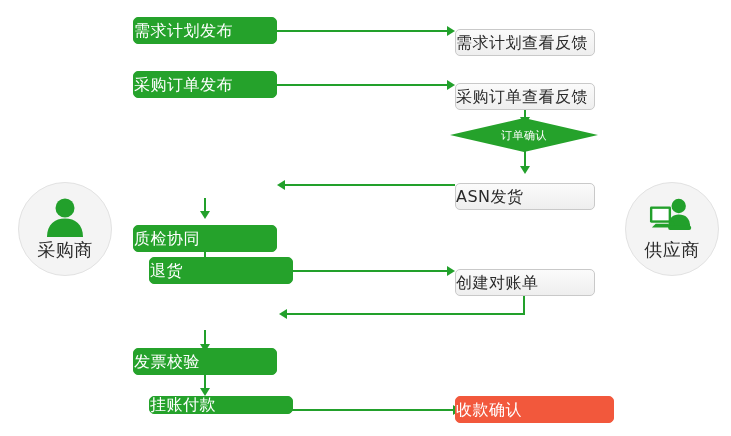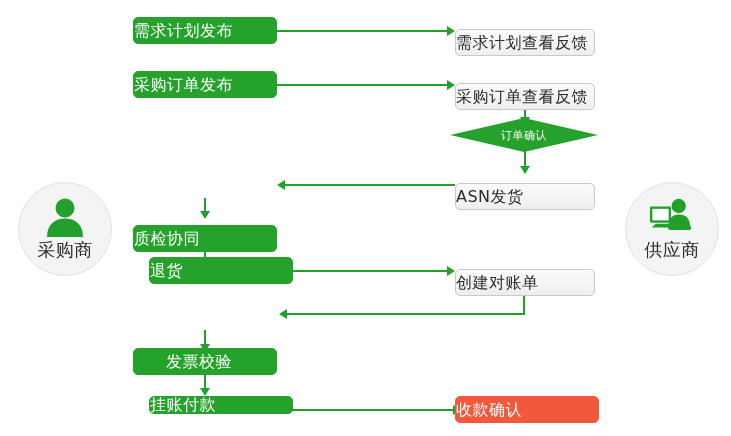--- a/index.html
+++ b/index.html
@@ -203,29 +203,29 @@
 
   <div class="node green" style="left:133px; top:257px; width:144px; height:27px;margin-left:16px;">
     <span>退货</span>
   </div>
 
   <div class="node plain" style="left:455px; top:257px; width:140px; height:27px;">
     <span>创建对账单</span>
   </div>
 
 
-  <div class="node green" style="left:133px; top:348px; width:144px; height:27px;padding-left:32px;">
+  <div class="node green" style="left:133px; top:348px; width:144px; height:27px;">
     <span>发票校验</span>
   </div>
 
   <div class="node green" style="left:125px; top:396px; width:144px; height:18px;margin-left:24px;">
     <span>挂账付款</span>
   </div>
 
-  <div class="node orange" style="left:455px; top:396px; width:144px; height:27px;">
+  <div class="node orange" style="left:455px; top:396px; width:159px; height:27px;">
     <span>收款确认</span>
   </div>
 
   <div class="actor" style="left:18px; top:182px;">
     <span class="glyph">
       <svg width="42" height="40" viewBox="0 0 42 40">
         <circle cx="21" cy="11" r="9.5" fill="#22a02b"></circle>
         <path d="M3 40 C3 27 11 21.5 21 21.5 C31 21.5 39 27 39 40 Z" fill="#22a02b"></path>
       </svg>
     </span>

